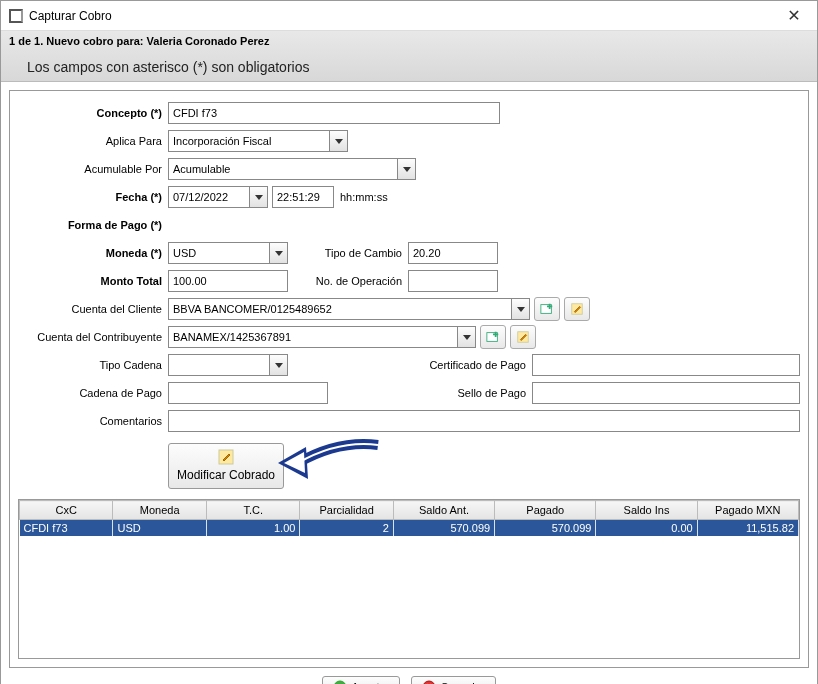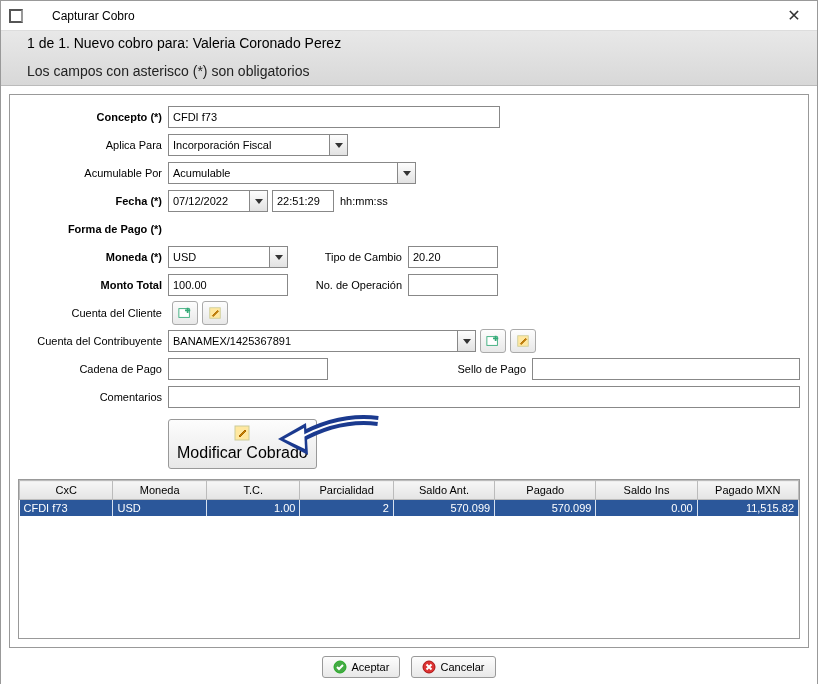--- a/index.html
+++ b/index.html
@@ -16,21 +16,20 @@
     border: 1px solid #999;
     background: #fff;
   }
   .titlebar {
     height: 30px;
     display: flex;
     align-items: center;
     padding: 0 8px;
     background: #fff;
     border-bottom: 1px solid #ddd;
-    gap: 23px;
   }
   .titlebar .logo {
     width: 14px;
     height: 14px;
     border: 2px solid #555;
     border-right: 2px solid #999;
     margin-right: 6px;
   }
   .titlebar .title {
     flex: 1;
@@ -41,21 +40,21 @@
     text-align: center;
     font-size: 16px;
     cursor: pointer;
     color: #333;
   }
   .headerband {
     background: linear-gradient(#e8e8e8,#d8d8d8);
     border-bottom: 1px solid #bbb;
     padding: 4px 8px 6px 8px;
   }
-  .headerband .line1 { font-weight: normal; font-size: 14px; margin-left: 18px; }
+  .headerband .line1 { font-weight: bold; font-size: 11px; }
   .headerband .line2 { margin-left: 18px; font-size: 14px; color: #222; margin-top: 12px;}
   .content {
     padding: 8px;
   }
   .panel {
     border: 1px solid #999;
     padding: 10px 8px 8px 8px;
   }
   .row {
     display: flex;
@@ -130,21 +129,21 @@
   .iconbtn svg { width:14px; height:14px; }
   .modifybtn {
     border: 1px solid #999;
     border-radius: 3px;
     background: linear-gradient(#fdfdfd,#e8e8e8);
     padding: 4px 8px 6px 8px;
     display: inline-flex;
     flex-direction: column;
     align-items: center;
     cursor: pointer;
-    font-size: 16px;
+    font-size: 12px;
     gap: 2px;
   }
   .modifybtn svg { width:18px; height:18px; }
   .tablewrap {
     margin-top: 10px;
     border: 1px solid #999;
     height: 160px;
     overflow: auto;
   }
   table.grid {
@@ -256,20 +255,24 @@
 
       <div class="row">
         <div class="lbl bold">Monto Total</div>
         <input type="text" style="width: 120px;" value="100.00">
         <div class="lbl2" style="width:120px">No. de Operación</div>
         <input type="text" style="width: 90px;" value="">
       </div>
 
       <div class="row">
         <div class="lbl">Cuenta del Cliente</div>
+        <div class="combo" style="width:362px">
+          <span class="val">BBVA BANCOMER/0125489652</span>
+          <div class="dropbtn"></div>
+        </div>
         <div class="iconbtn">
           <svg viewBox="0 0 16 16">
               <rect x="1" y="3" width="12" height="10" fill="#fff" stroke="#3a7"></rect>
               <line x1="11" y1="2" x2="11" y2="8" stroke="#3a7" stroke-width="2"></line>
               <line x1="8" y1="5" x2="14" y2="5" stroke="#3a7" stroke-width="2"></line>
             </svg>
         </div>
         <div class="iconbtn">
           <svg viewBox="0 0 16 16">
               <rect x="2" y="2" width="12" height="12" fill="#ffe8a0" stroke="#cc9"></rect>
@@ -292,20 +295,29 @@
             </svg>
         </div>
         <div class="iconbtn">
           <svg viewBox="0 0 16 16">
               <rect x="2" y="2" width="12" height="12" fill="#ffe8a0" stroke="#cc9"></rect>
               <path d="M5 11 L11 5 L12 6 L6 12 Z" fill="#c80" stroke="#a60"></path>
             </svg>
         </div>
       </div>
 
+      <div class="row">
+        <div class="lbl">Tipo Cadena</div>
+        <div class="combo" style="width:120px">
+          <span class="val"></span>
+          <div class="dropbtn"></div>
+        </div>
+        <div class="lbl2" style="flex:1; text-align:right">Certificado de Pago</div>
+        <input type="text" class="roinput" readonly="" style="width: 268px;" value="">
+      </div>
 
       <div class="row">
         <div class="lbl">Cadena de Pago</div>
         <input type="text" class="roinput" readonly="" style="width: 160px;" value="">
         <div class="lbl2" style="flex:1; text-align:right">Sello de Pago</div>
         <input type="text" class="roinput" readonly="" style="width: 268px;" value="">
       </div>
 
       <div class="row">
         <div class="lbl">Comentarios</div>

